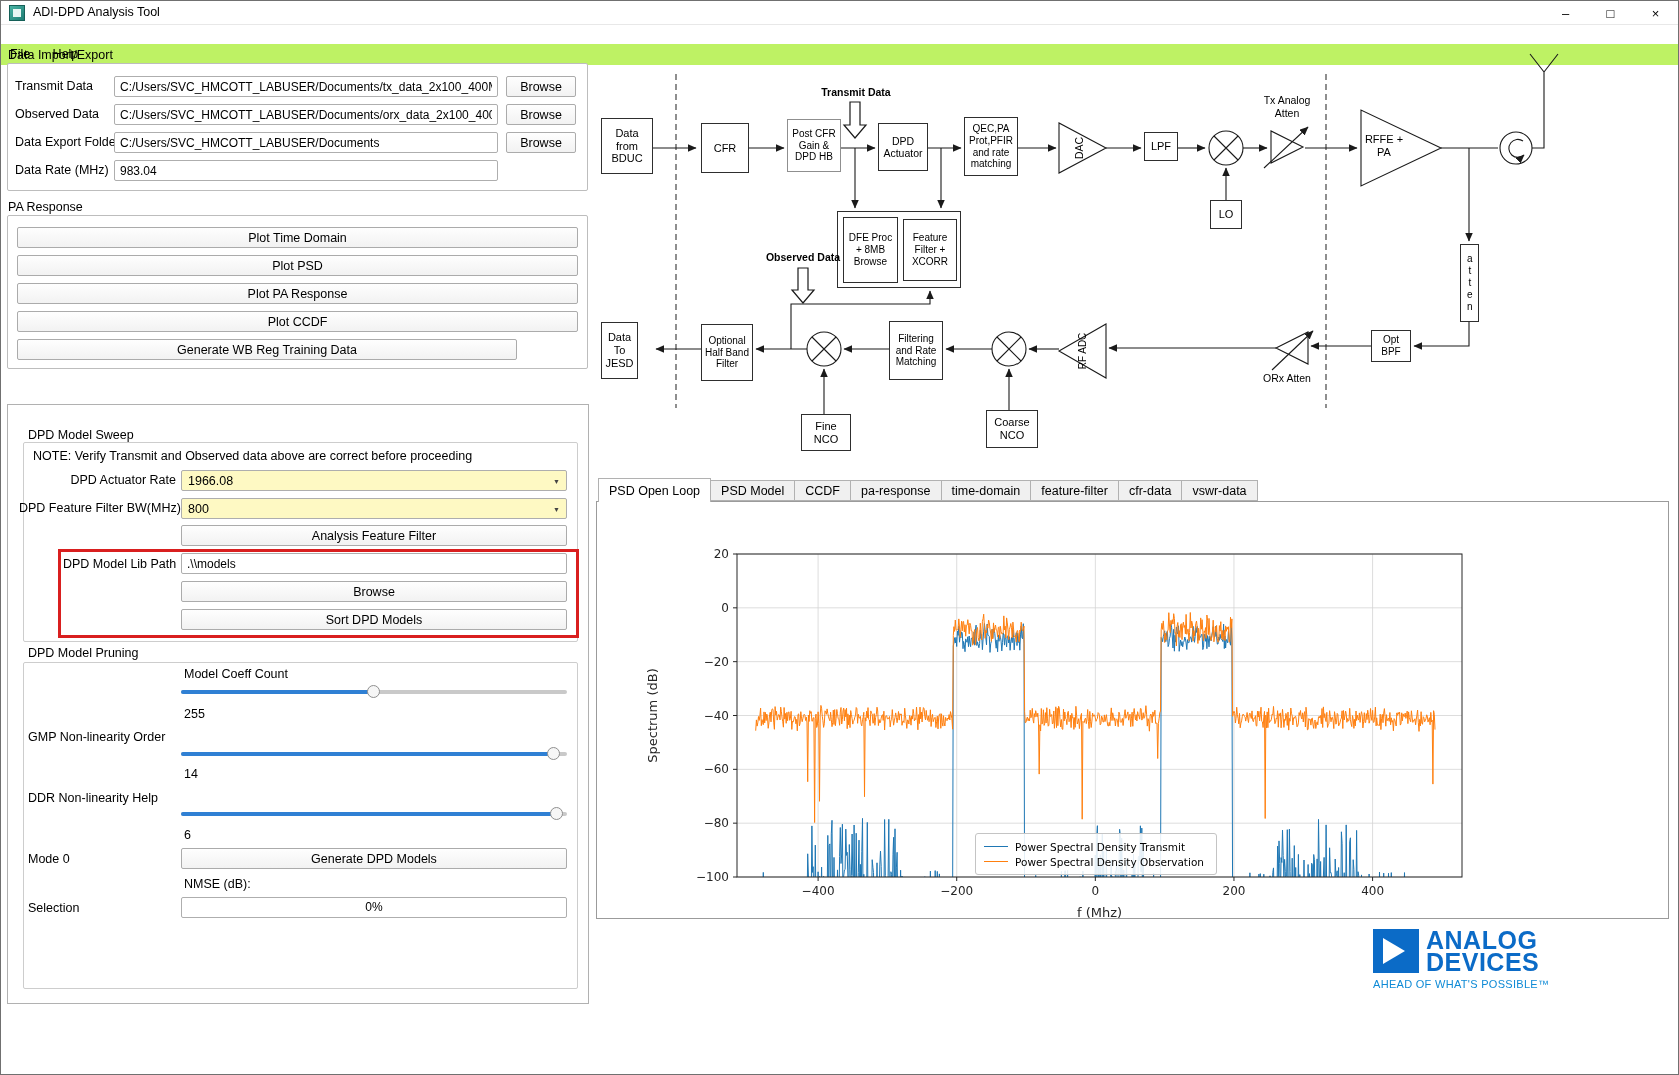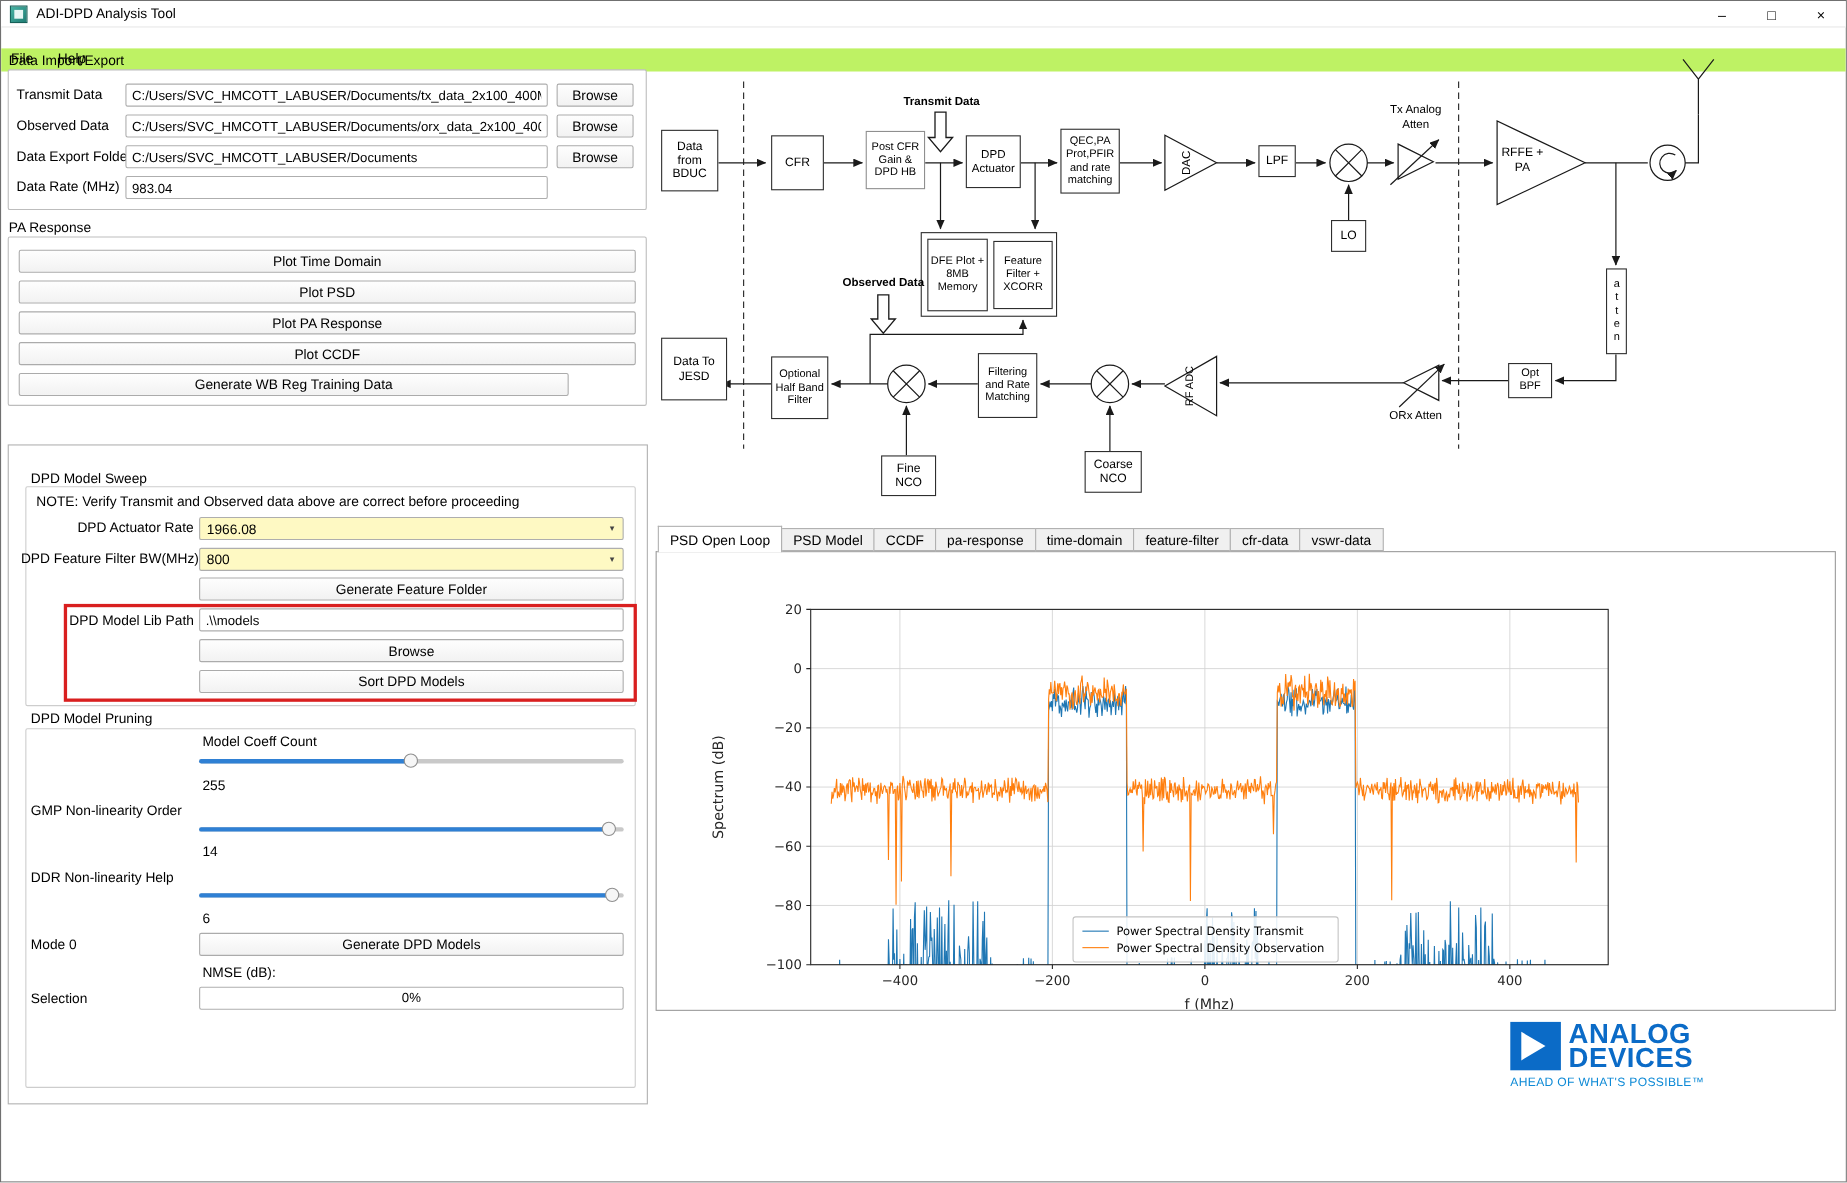--- a/index.html
+++ b/index.html
@@ -118,21 +118,21 @@
     <span>1966.08</span>
     <span class="arrow">▼</span>
   </div>
 
   <div class="lbl" style="left:18px;top:500px;width:157px;text-align:right;">DPD Feature Filter BW(MHz)</div>
   <div class="combo" style="left:180px;top:497px;width:386px;height:21px;">
     <span>800</span>
     <span class="arrow">▼</span>
   </div>
 
-  <div class="btn" style="left:180px;top:524px;width:386px;height:21px;">Generate Feature Folder</div>
+  <div class="btn" style="left:180px;top:524px;width:386px;height:21px;">Analysis Feature Filter</div>
 
   <div class="lbl" style="left:62px;top:556px;">DPD Model Lib Path</div>
   <input class="inp" style="left: 180px; top: 552px; width: 386px; height: 21px;" value=".\\models">
   <div class="btn" style="left:180px;top:580px;width:386px;height:21px;">Browse</div>
   <div class="btn" style="left:180px;top:608px;width:386px;height:21px;">Sort DPD Models</div>
   <div id="red-highlight" style="left:57px;top:548px;width:521px;height:89px;"></div>
 
   <div class="lbl" style="left:27px;top:645px;">DPD Model Pruning</div>
   <div class="gbx" style="left:22px;top:661px;width:555px;height:327px;border-color:#cdcdcd;"></div>
 
@@ -230,23 +230,23 @@
     </svg>
 
     <div class="dbox" style="left:5px;top:72px;width:52px;height:56px;">Data from BDUC</div>
     <div class="dbox" style="left:105px;top:77px;width:48px;height:50px;text-align:center;">CFR</div>
     <div class="dbox small light" style="left:191px;top:73px;width:54px;height:53px;">Post CFR Gain &amp; DPD HB</div>
     <div class="dbox" style="left:282px;top:77px;width:50px;height:48px;font-size:10.5px;">DPD Actuator</div>
     <div class="dbox small" style="left:368px;top:71px;width:54px;height:59px;">QEC,PA Prot,PFIR and rate matching</div>
     <div class="dbox" style="left:548px;top:86px;width:34px;height:29px;">LPF</div>
     <div class="dbox" style="left:614px;top:154px;width:32px;height:29px;">LO</div>
     <div class="dbox" style="left:241px;top:165px;width:124px;height:77px;"></div>
-    <div class="dbox small" style="left:247px;top:171px;width:55px;height:66px;">DFE Plot + 8MB Memory</div>
+    <div class="dbox small" style="left:247px;top:171px;width:55px;height:66px;">DFE Proc + 8MB Browse</div>
     <div class="dbox small" style="left:307px;top:173px;width:54px;height:62px;">Feature Filter + XCORR</div>
-    <div class="dbox" style="left:5px;top:261px;width:60px;height:57px;">Data To JESD</div>
+    <div class="dbox" style="left:5px;top:276px;width:37px;height:57px;">Data To JESD</div>
     <div class="dbox small" style="left:105px;top:278px;width:52px;height:57px;">Optional Half Band Filter</div>
     <div class="dbox small" style="left:293px;top:275px;width:54px;height:59px;">Filtering and Rate Matching</div>
     <div class="dbox" style="left:205px;top:368px;width:50px;height:37px;">Fine NCO</div>
     <div class="dbox" style="left:390px;top:364px;width:52px;height:38px;">Coarse NCO</div>
     <div class="dbox small" style="left:775px;top:284px;width:40px;height:32px;">Opt BPF</div>
     <div class="dbox vert" style="left:864px;top:198px;width:19px;height:78px;">atten</div>
 
     <div class="dlbl bold" style="left:215px;top:40px;width:90px;">Transmit Data</div>
     <div class="dlbl bold" style="left:162px;top:205px;width:90px;">Observed Data</div>
     <div class="dlbl" style="left:660px;top:48px;width:62px;">Tx Analog Atten</div>

